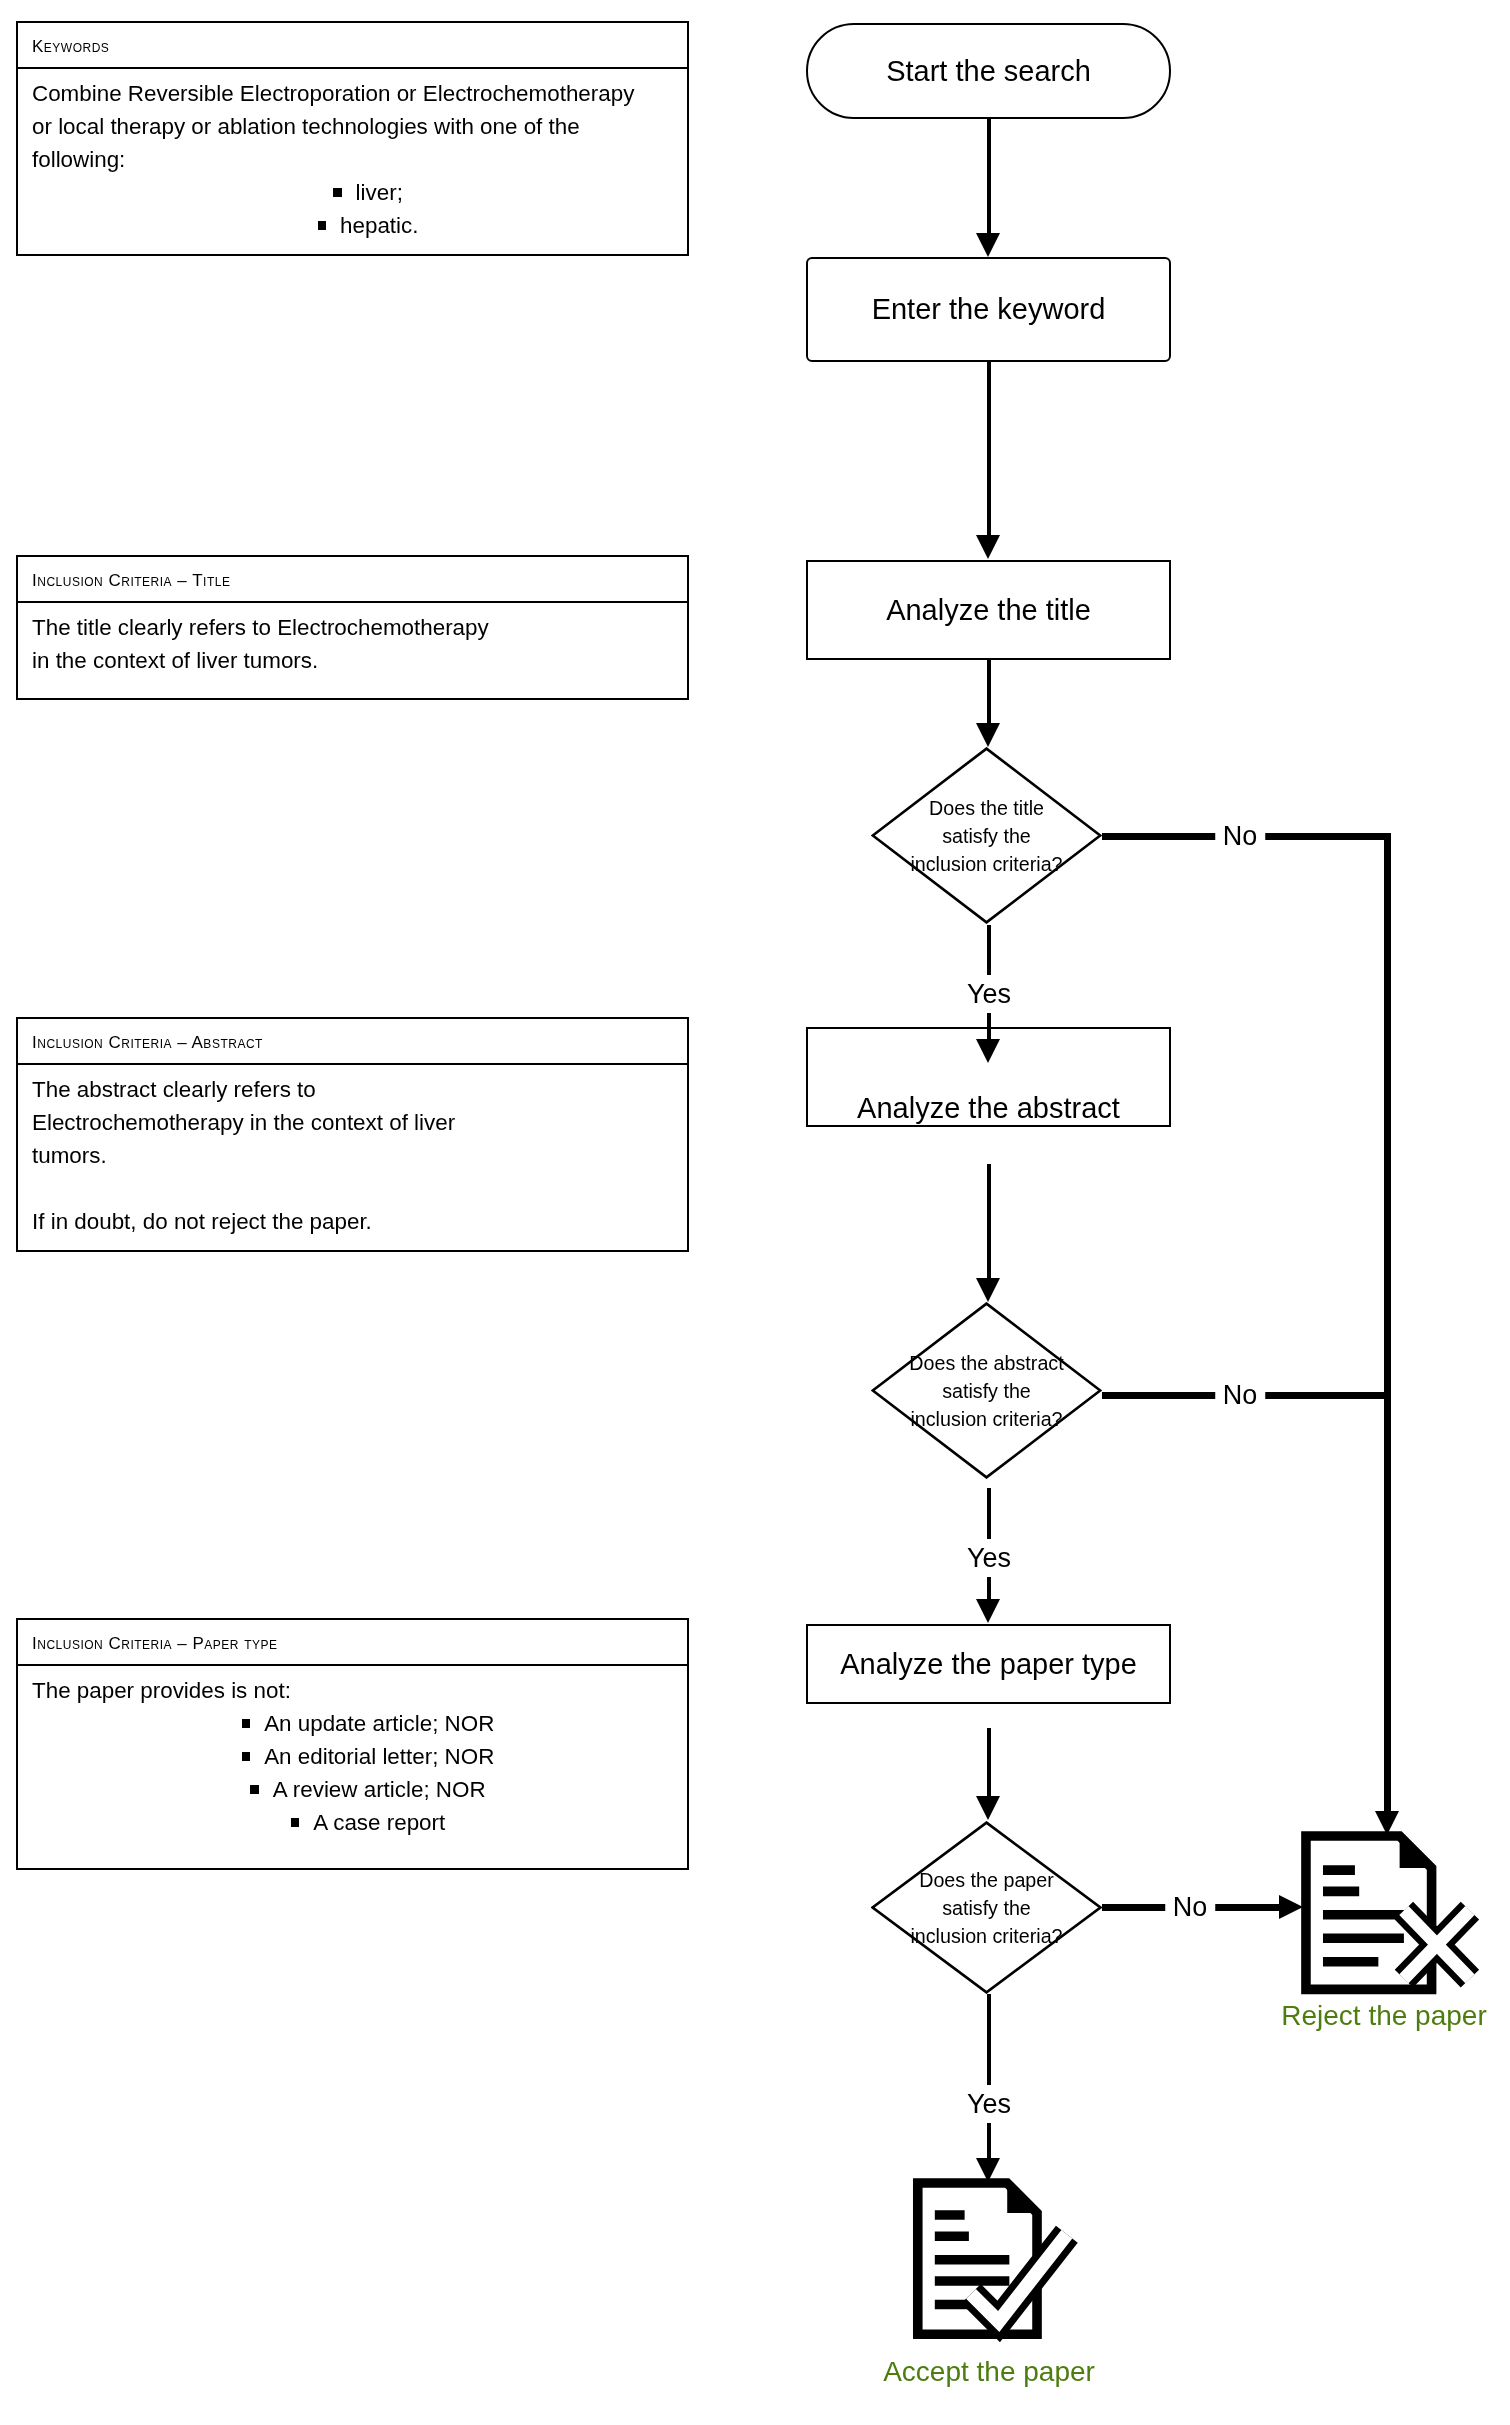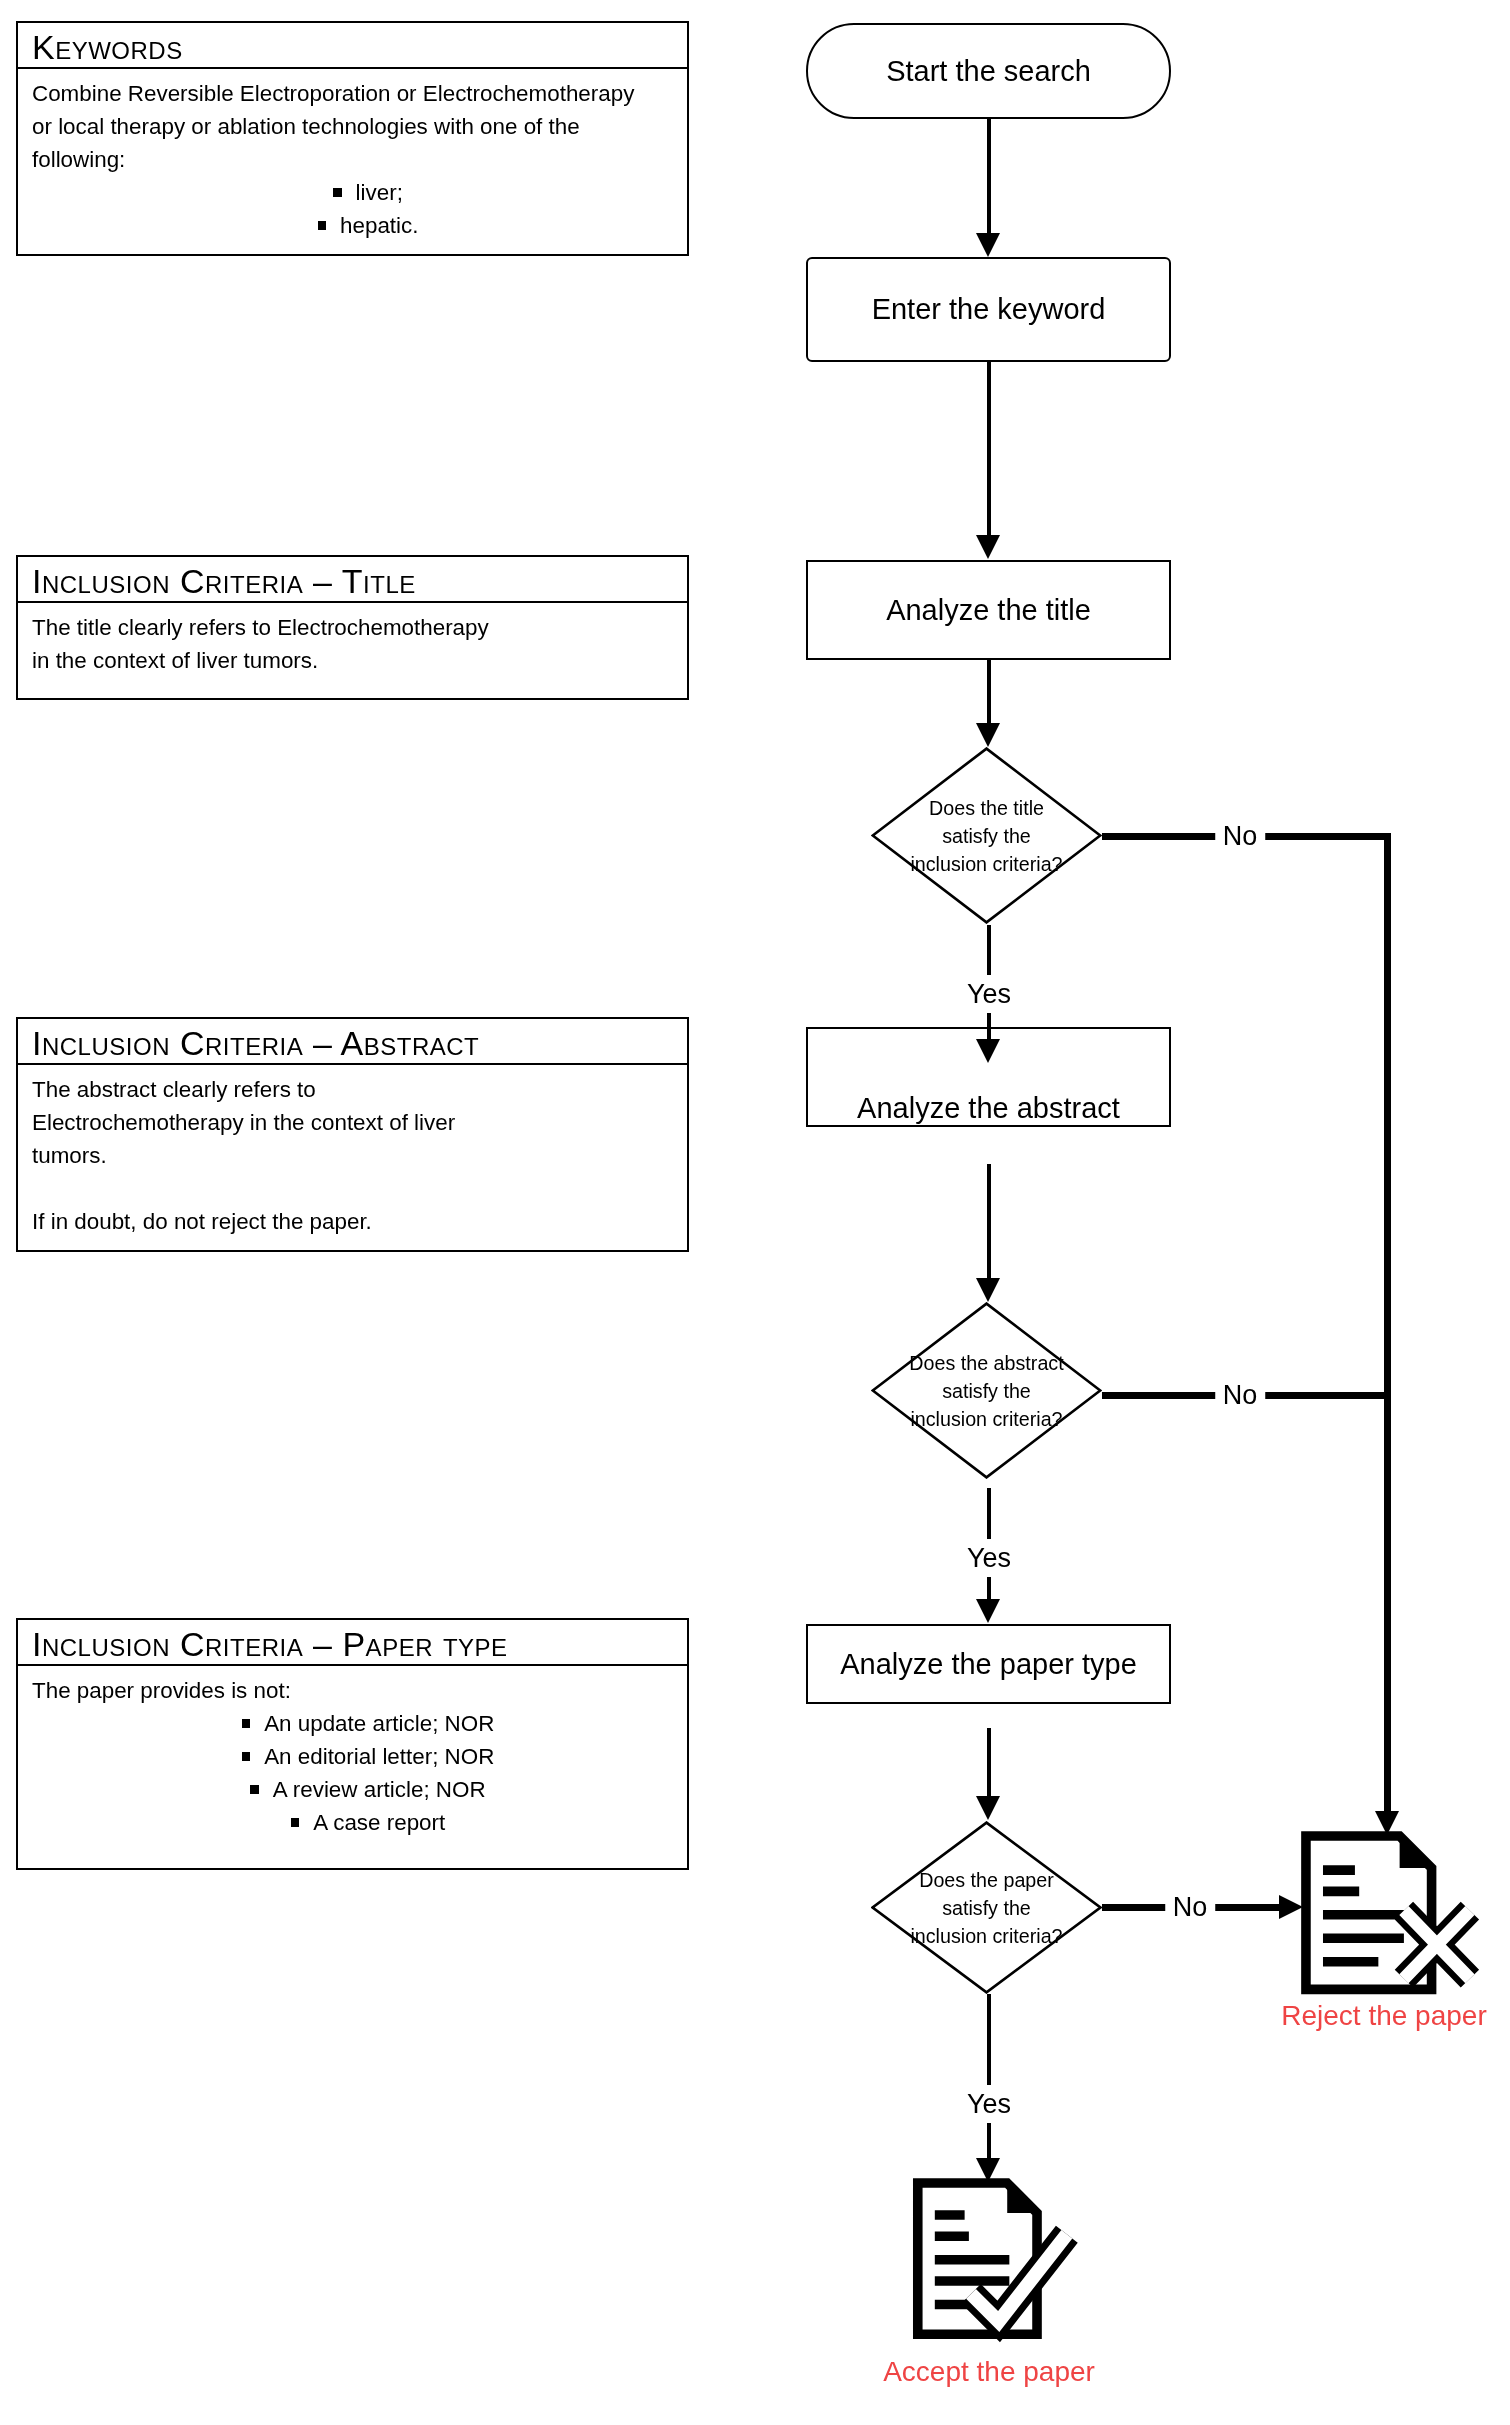--- a/index.html
+++ b/index.html
@@ -4,21 +4,21 @@
 <title>Flowchart</title>
 <style>
   html, body { margin:0; padding:0; background:#ffffff; }
   .canvas {
     position:relative; width:1510px; height:2426px; background:#ffffff;
     font-family:"Liberation Sans", "DejaVu Sans", sans-serif; color:#000;
   }
   
   .abox { position:absolute; left:16px; width:673px; box-sizing:border-box;
           border:2.7px solid #000; background:#fff; }
-  .abox-h { font-size:34px; font-variant:small-caps; letter-spacing:0.5px;
+  .abox-h { font-size:17px; font-variant:small-caps; letter-spacing:0.5px;
             padding:7.5px 14px 4.3px; line-height:32px; border-bottom:2.1px solid #000; }
   .abox-b { padding:8.5px 14px 11.7px; font-size:22.4px; line-height:33px; }
   .brow { display:flex; align-items:flex-start; padding-left:31px;justify-content:center; }
   .sq { width:8.5px; height:8.5px; background:#000; margin:12.2px 14px 0 0; flex:none; }
   
   .node { position:absolute; left:806px; width:365px; box-sizing:border-box;
           border:2.7px solid #000; background:#fff; display:flex; align-items:center;
           justify-content:center; font-size:29px; text-align:center; }
   .stadium { border-radius:52px; }
   .diamond { position:absolute; left:871px; width:231px; height:177px; }
@@ -35,21 +35,21 @@
   .thick-v { position:absolute; width:7px; background:#000; }
   .ahd-thick { position:absolute; left:1375px; width:0; height:0;
          border-left:12.8px solid transparent; border-right:12.8px solid transparent;
          border-top:24.5px solid #000; }
   .ahr { position:absolute; width:0; height:0;
          border-top:12.2px solid transparent; border-bottom:12.2px solid transparent;
          border-left:24.5px solid #000; }
   .lbl { position:absolute; transform:translateX(-50%); background:#fff;
          padding:0 7.5px; font-size:27px; line-height:38px; }
   .outcome { position:absolute; transform:translateX(-50%); font-size:28px;
-         line-height:37px; color:#ef4444; white-space:nowrap; }
+         line-height:37px; color:#4d7c0f; white-space:nowrap; }
   .icon { position:absolute; }
 </style>
 </head>
 <body>
 
 <div class="canvas">
 
   <div class="abox" style="top:21px;">
     <div class="abox-h">Keywords</div>
     <div class="abox-b">

